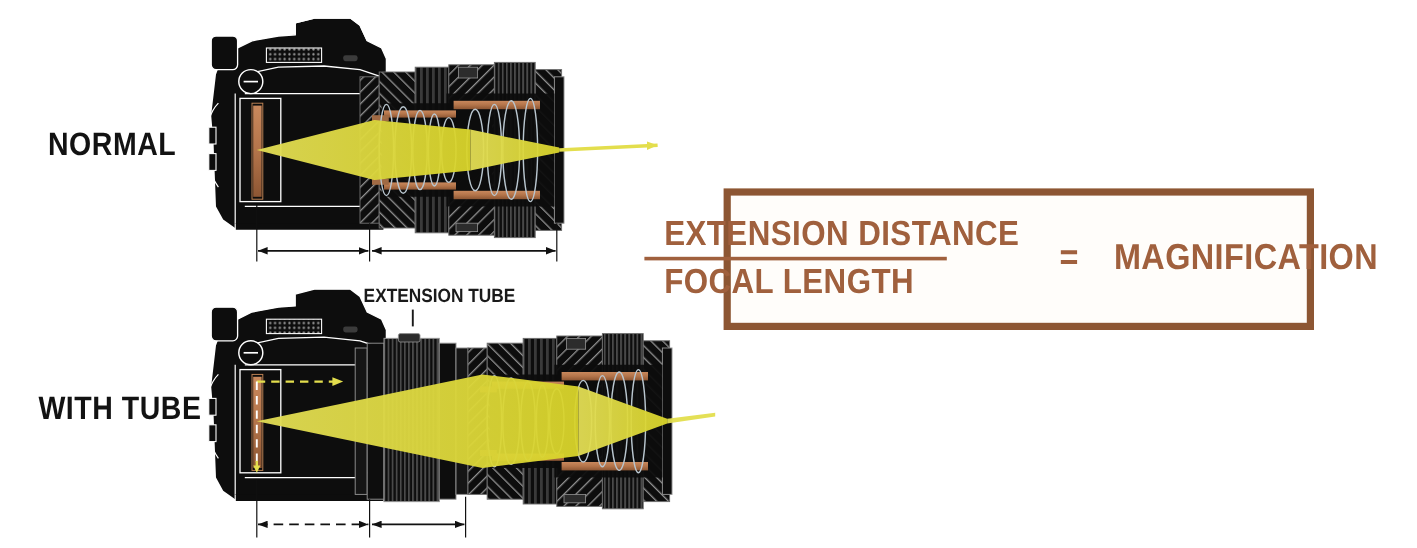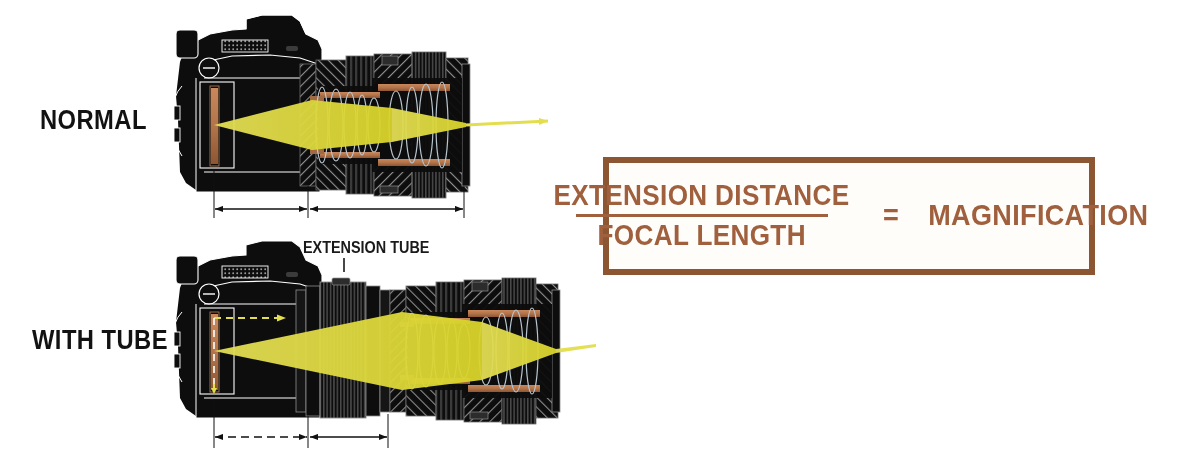--- a/index.html
+++ b/index.html
@@ -43,21 +43,21 @@
     width:492px;height:118px;
     box-sizing:border-box;
     border:6px solid #8d5633;
     background:#fffdfa;
     display:flex;align-items:center;justify-content:center;
   }
   #formula-inner{
     display:flex;align-items:center;gap:16px;
     transform:translateY(-1px);
   }
-  .frac{display:flex;flex-direction:column;align-items:center;}
+  .frac{display:flex;flex-direction:column;}
   .frac-num,.frac-den{
     font-family:"Liberation Sans Narrow","Liberation Sans",sans-serif;
     font-weight:700;
     font-size:29px;
     letter-spacing:0.4px;
     color:#a0603d;
     line-height:1.05;
     transform:scaleX(.9);
     white-space:nowrap;
   }

